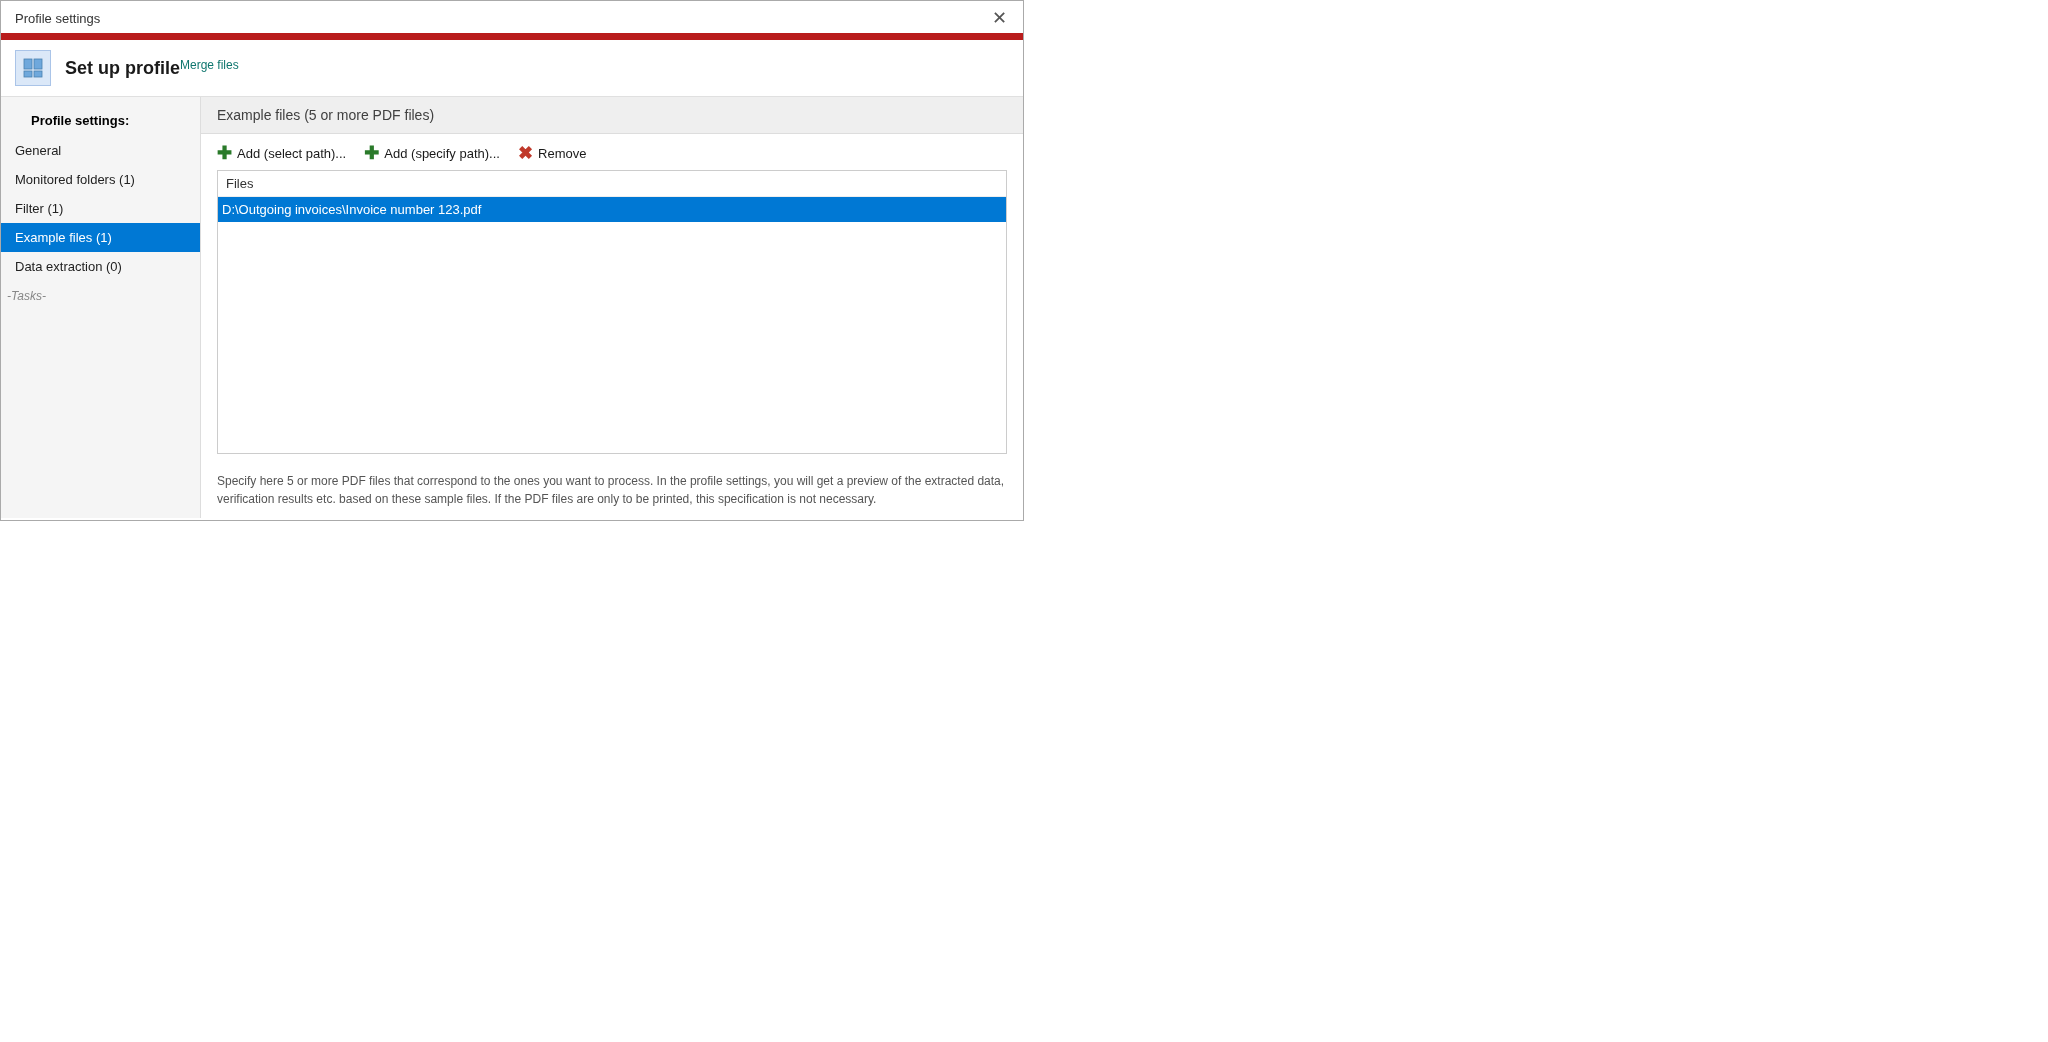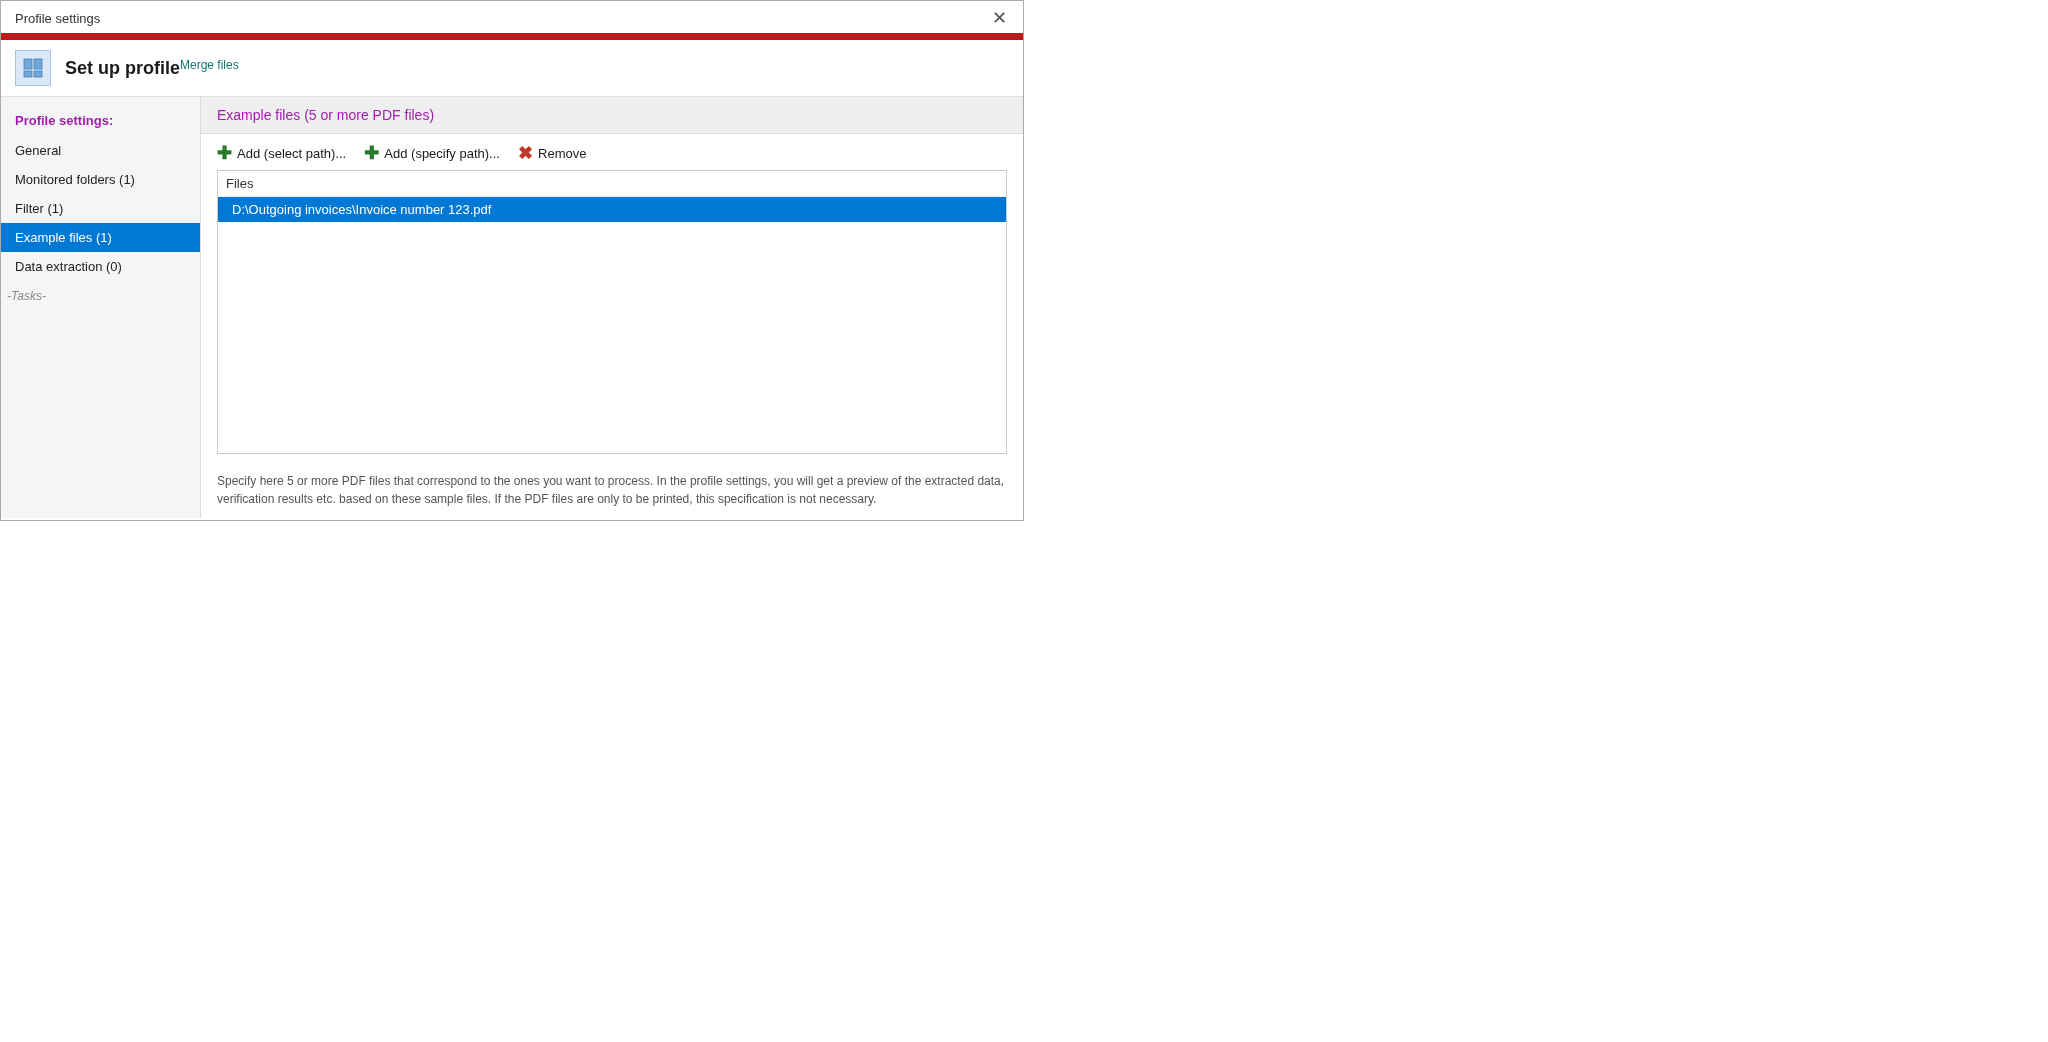--- a/index.html
+++ b/index.html
@@ -68,22 +68,23 @@
       width: 200px;
       flex-shrink: 0;
       background: #f5f5f5;
       border-right: 1px solid #ddd;
       padding: 10px 0;
       overflow-y: auto;
     }
     .sidebar-label {
       font-size: 13px;
       font-weight: 600;
-      color: #a21caf;
+      color: #000000;
       padding: 6px 14px 8px 14px;
+      margin-left: 16px;
     }
     .sidebar-item {
       padding: 7px 14px;
       font-size: 13px;
       color: #222;
       cursor: pointer;
       white-space: nowrap;
     }
     .sidebar-item.active {
       background: #0078d4;
@@ -106,21 +107,21 @@
       flex: 1;
       display: flex;
       flex-direction: column;
       background: #fff;
     }
     .content-header {
       background: #efefef;
       padding: 10px 16px;
       font-size: 14px;
       font-weight: 500;
-      color: #a21caf;
+      color: #404040;
       border-bottom: 1px solid #ddd;
     }
     .toolbar {
       display: flex;
       align-items: center;
       gap: 18px;
       padding: 10px 16px 8px 16px;
     }
     .toolbar-btn {
       display: flex;
@@ -144,21 +145,21 @@
     }
     .file-list-header {
       padding: 5px 8px;
       font-size: 13px;
       color: #333;
       font-weight: 500;
       background: #fff;
       border-bottom: 1px solid #eee;
     }
     .file-list-item {
-      padding: 5px 14px;
+      padding: 5px 4px;
       font-size: 13px;
       cursor: pointer;
     }
     .file-list-item.selected {
       background: #0078d4;
       color: #fff;
     }
     .description-text {
       padding: 8px 16px 10px 16px;
       font-size: 12px;

